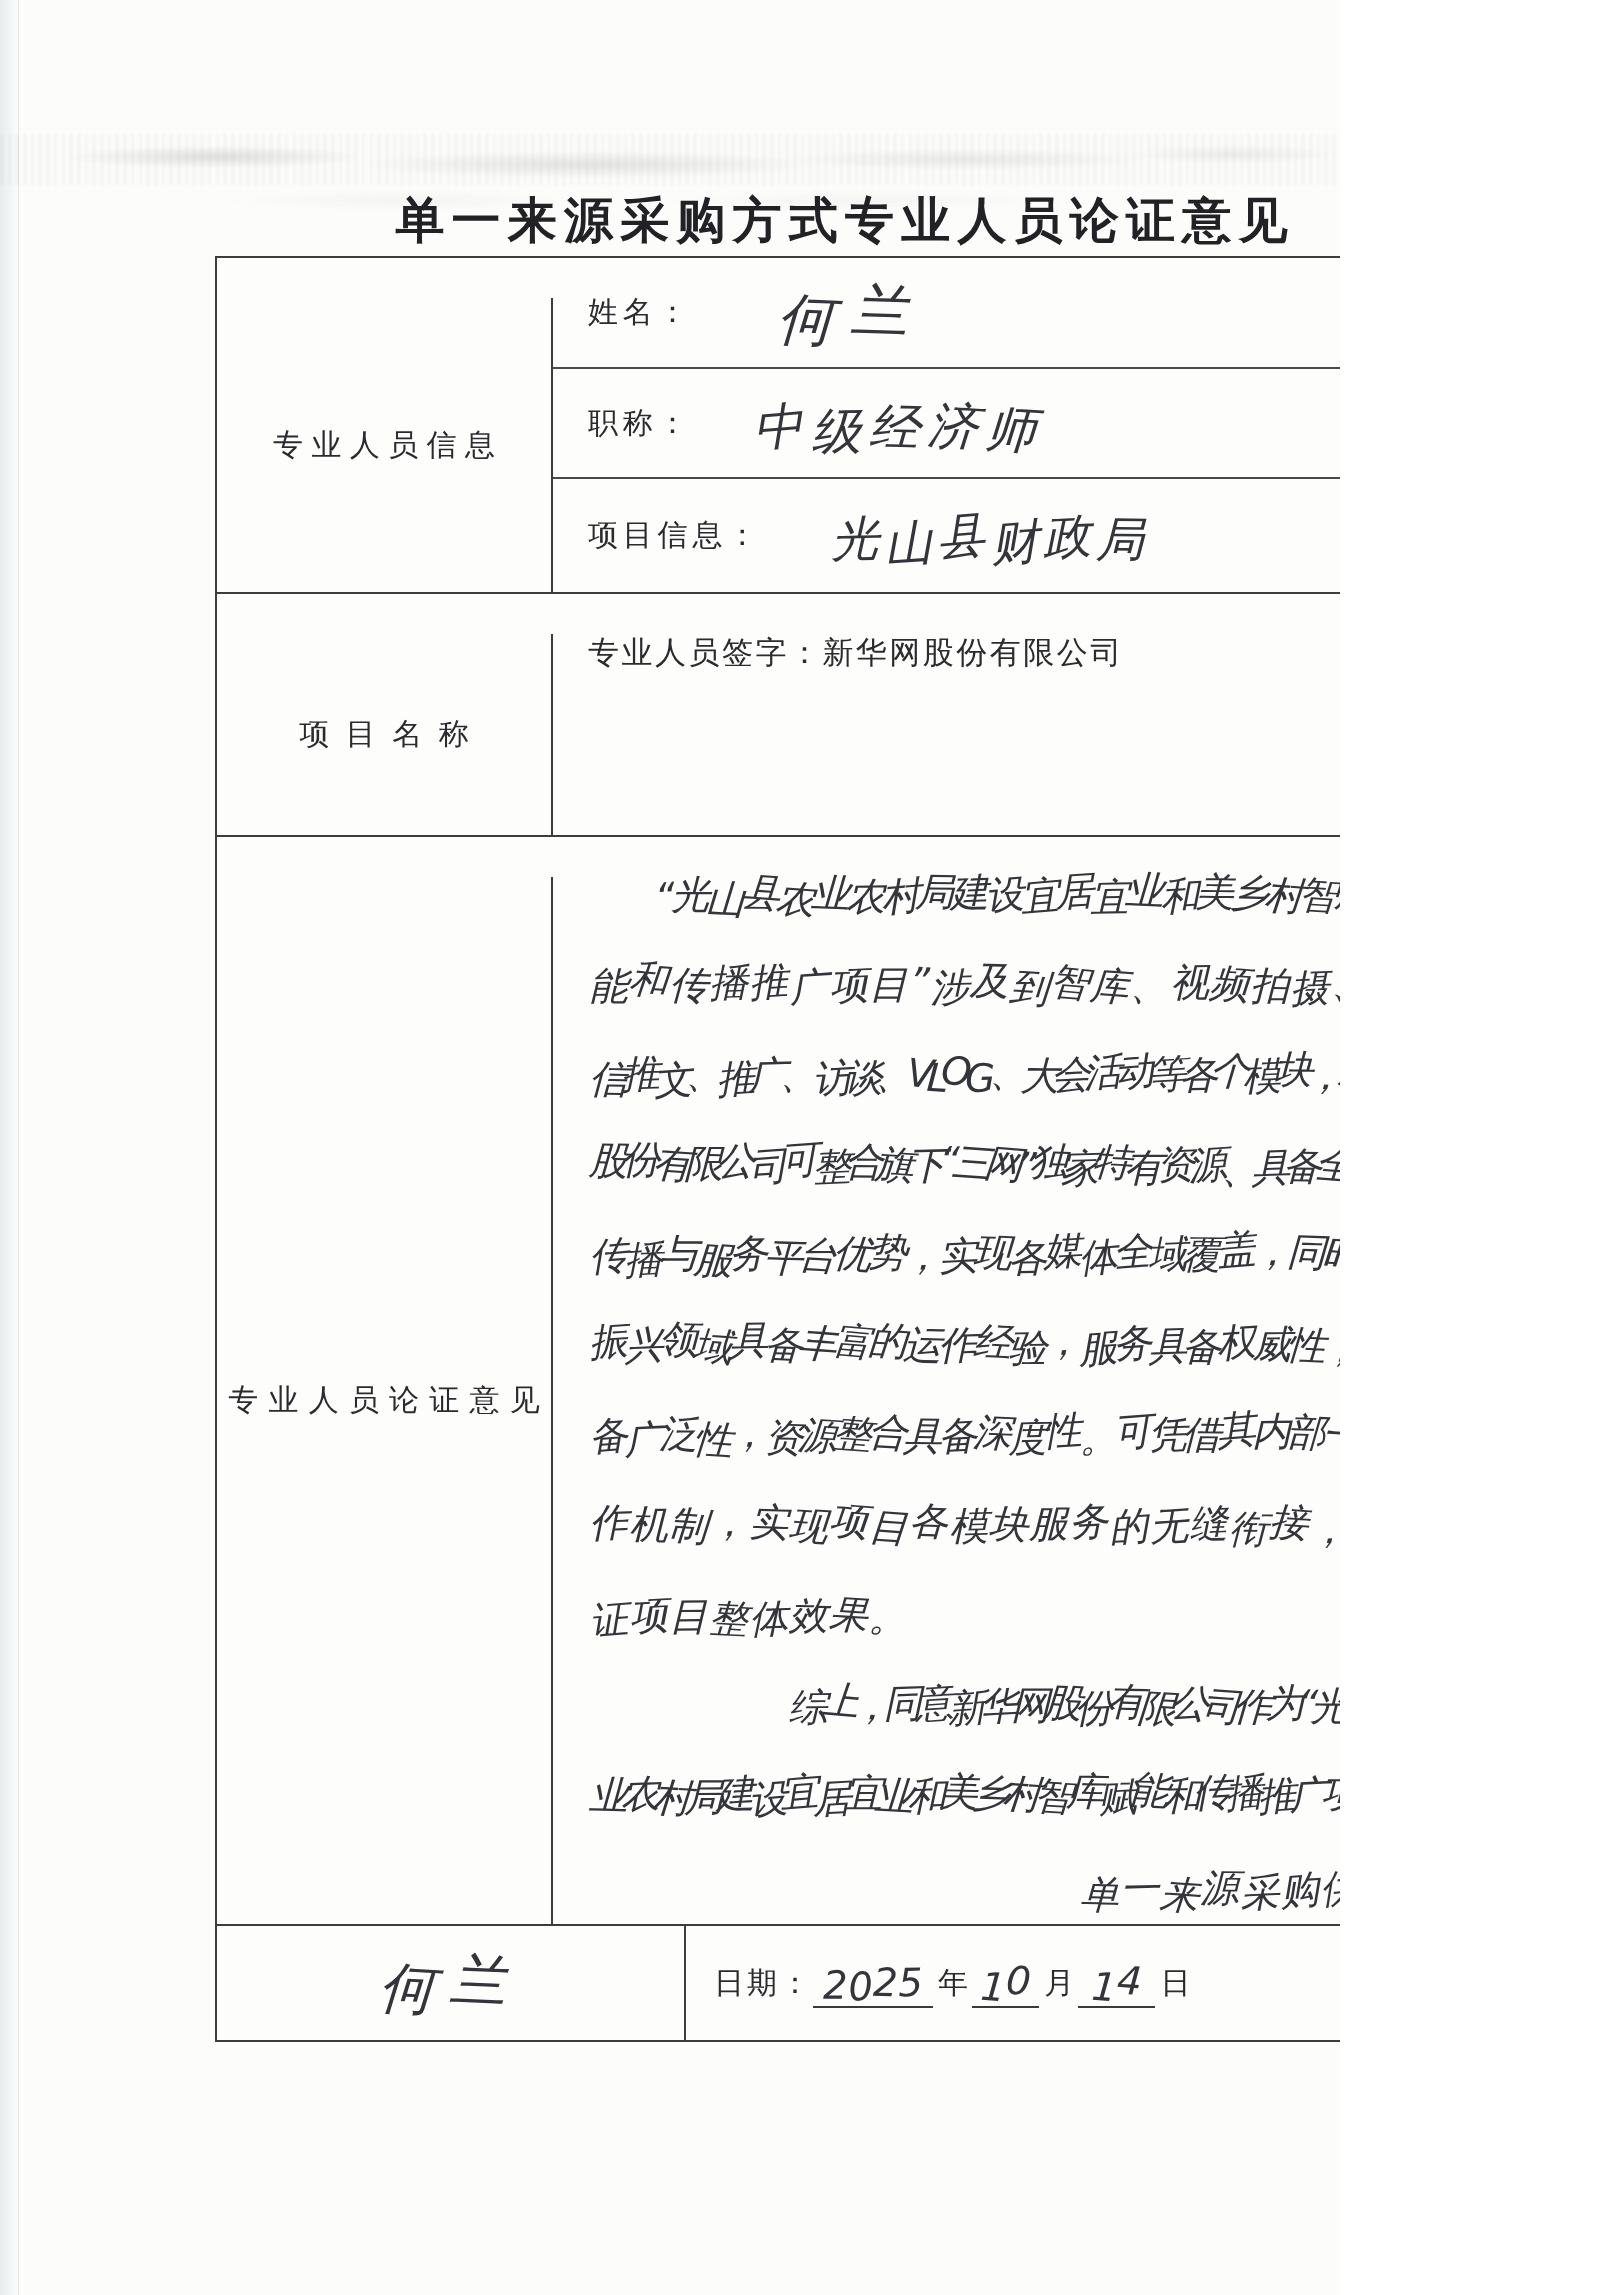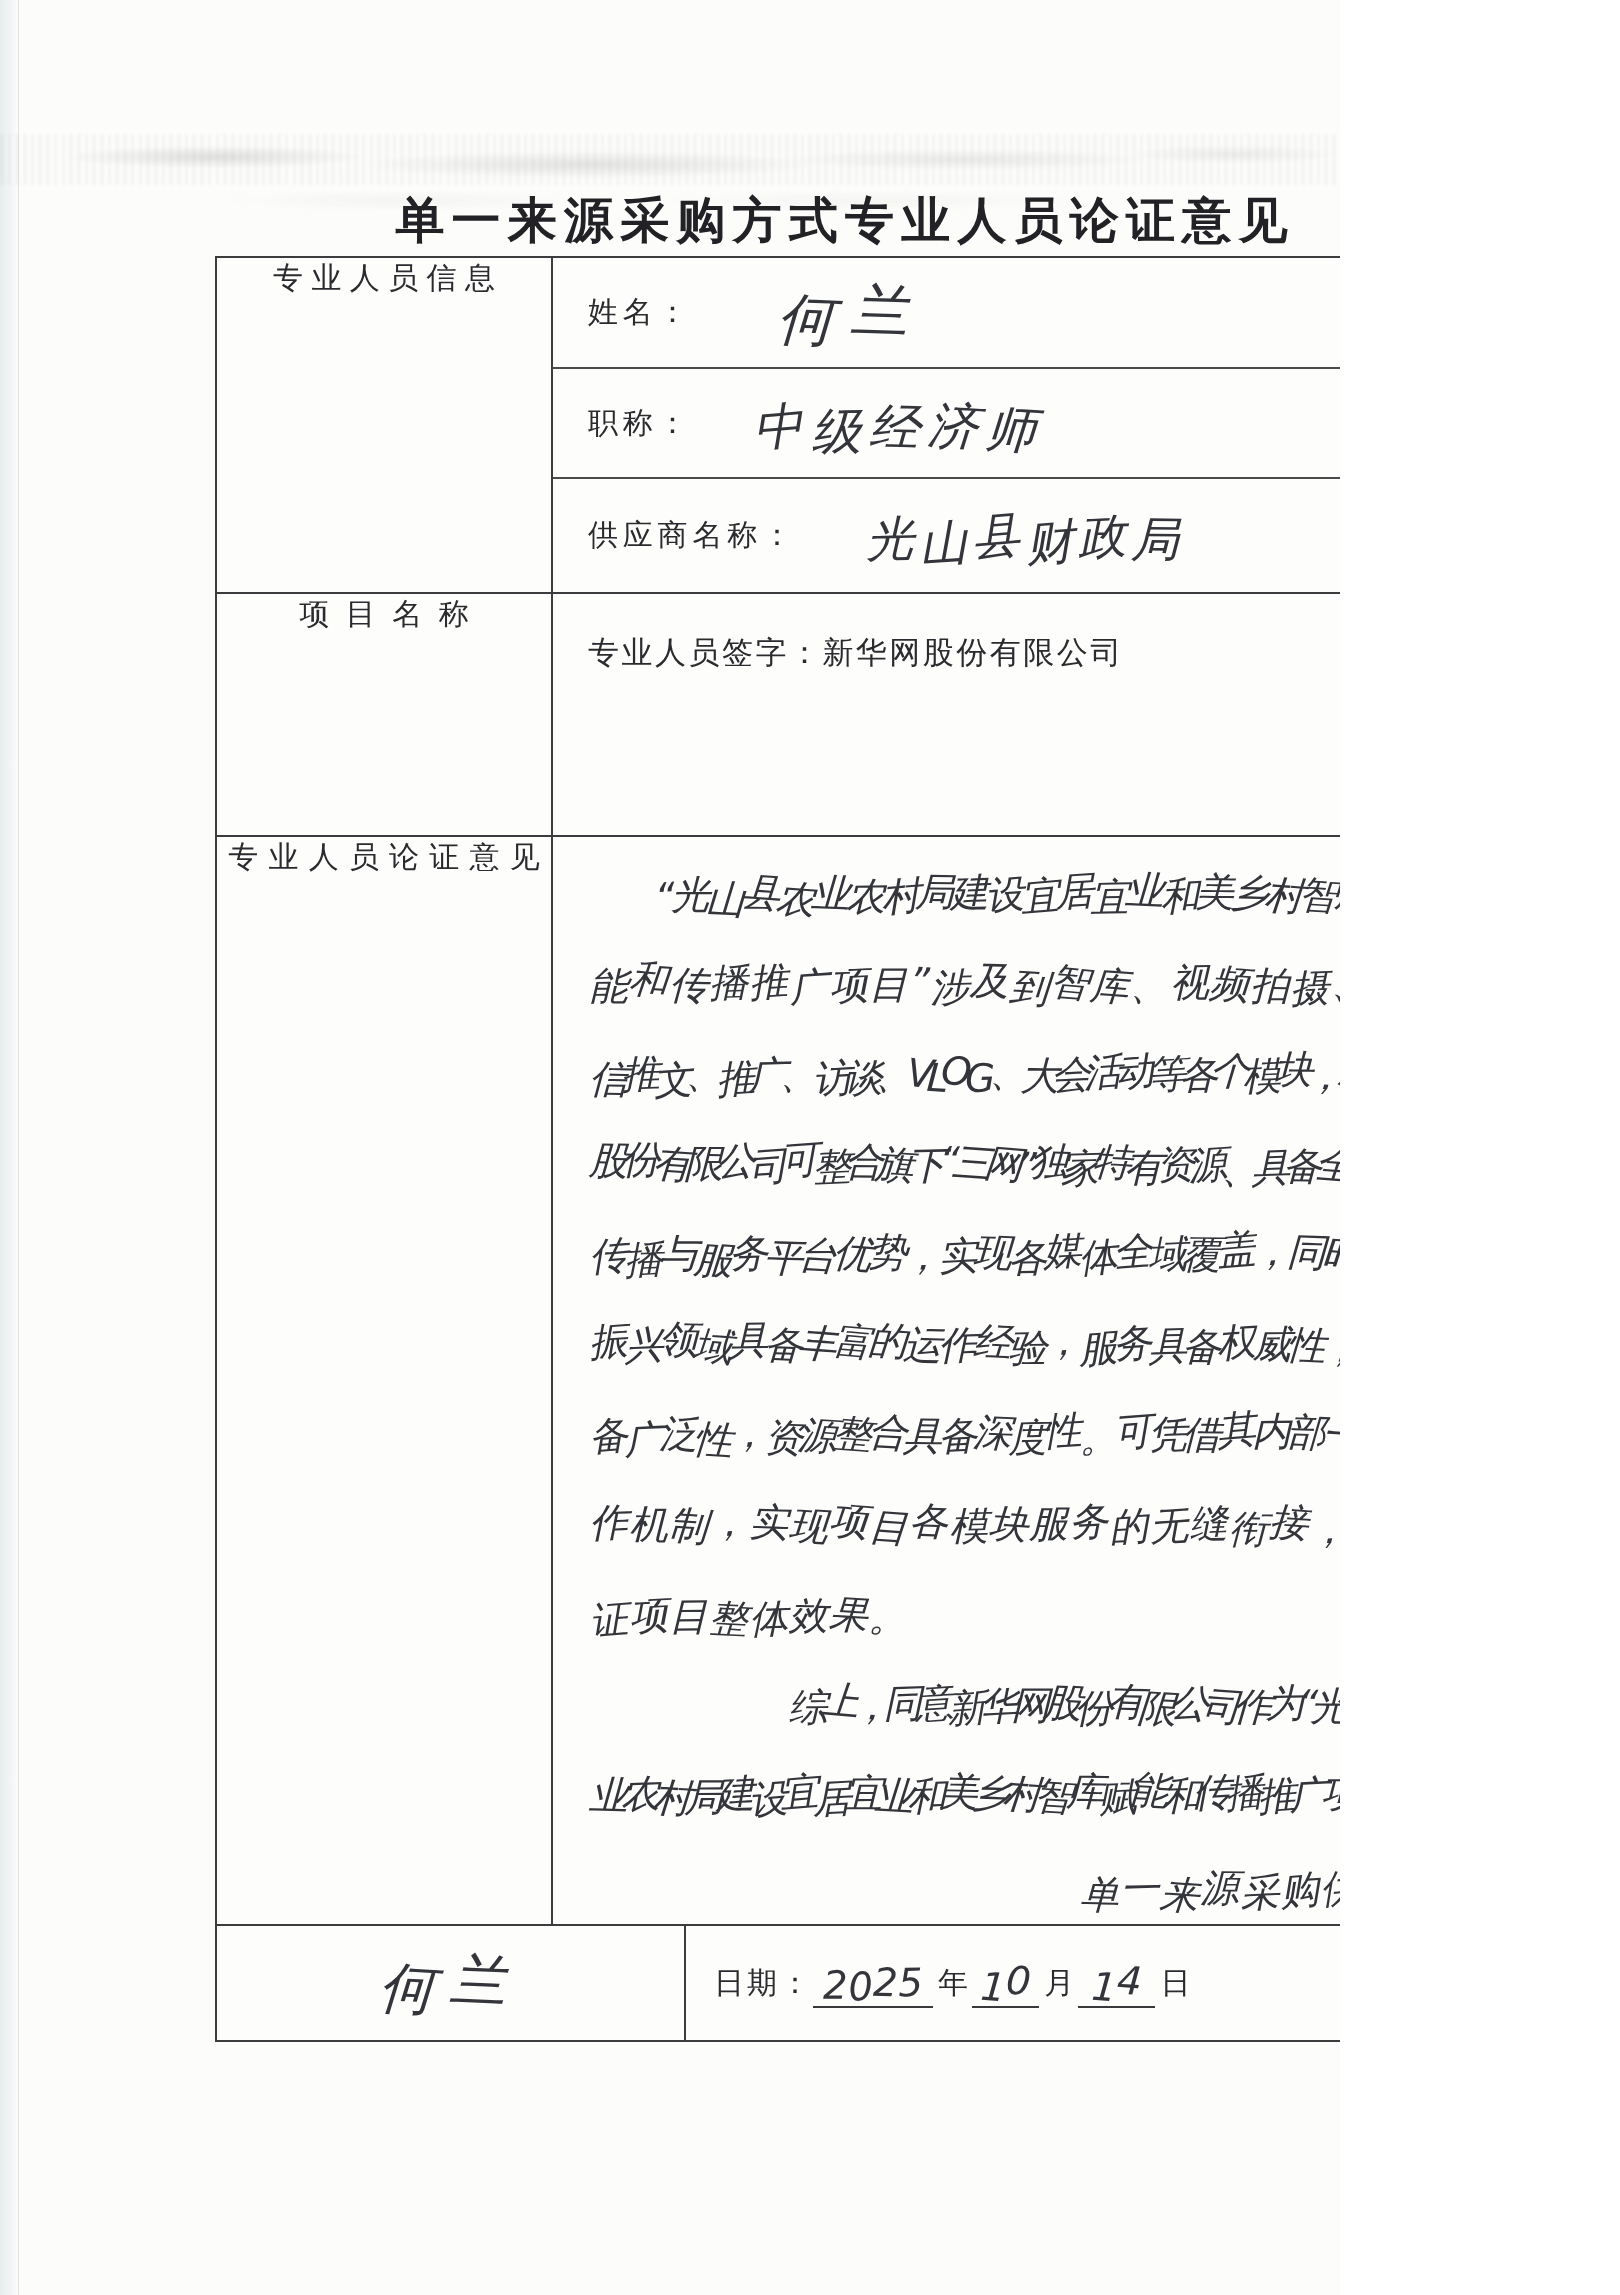--- a/index.html
+++ b/index.html
@@ -24,21 +24,21 @@
   .doc-title{position:absolute;left:215px;top:188px;width:1260px;text-align:center;
         font-family:"Liberation Sans", sans-serif;font-weight:700;font-size:49px;
         letter-spacing:7.2px;color:#222226;white-space:nowrap;}
 
   .tbl{position:absolute;left:215px;top:256px;width:1260px;height:1786px;
         border:2.6px solid #3c3c3e;box-sizing:border-box;display:flex;flex-direction:column;
         background:rgba(255,255,255,.35);}
   .sec{display:flex;flex-direction:row;border-bottom:2.6px solid #3c3c3e;box-sizing:border-box;}
   .sec:last-child{border-bottom:none;}
   .label-cell{width:336px;flex:0 0 336px;border-right:2px solid #3c3c3e;box-sizing:border-box;
-        display:flex;align-items:flex-start;justify-content:center;}
+        display:flex;align-items:center;justify-content:center;margin-top:40px;}
   .sec-label{font-size:30px;color:#2b2b2f;white-space:nowrap;}
   .ls-a{letter-spacing:0.28em;margin-right:-0.28em;}
   .ls-b{letter-spacing:0.55em;margin-right:-0.55em;}
   .ls-c{letter-spacing:0.34em;margin-right:-0.34em;}
   .right-col{flex:1;display:flex;flex-direction:column;min-width:0;}
 
   .field-row{box-sizing:border-box;display:flex;align-items:center;border-bottom:2px solid #4a4a4c;}
   .field-row:last-child{border-bottom:none;}
   .fr-1{height:111px;} .fr-2{height:111px;} .fr-3{height:113px;}
   .field-label{font-size:30px;letter-spacing:0.16em;padding-left:35px;white-space:nowrap;color:#2b2b2f;}
@@ -105,21 +105,21 @@
       <div class="right-col">
         <div class="field-row fr-1">
           <span class="field-label">姓名：</span>
           <span class="hw hw-name"><span class="j" style="transform: rotate(4.5deg) translateY(3.5px);">何</span><span class="j" style="transform: rotate(3.81deg) translateY(-2.7px);">兰</span></span>
         </div>
         <div class="field-row fr-2">
           <span class="field-label">职称：</span>
           <span class="hw hw-title"><span class="j" style="transform: rotate(-3.84deg) translateY(-3.2px);">中</span><span class="j" style="transform: rotate(-0.21deg) translateY(2.2px);">级</span><span class="j" style="transform: rotate(2.66deg) translateY(-0.7px);">经</span><span class="j" style="transform: rotate(4.27deg) translateY(-1.3px);">济</span><span class="j" style="transform: rotate(4.33deg) translateY(3.5px);">师</span></span>
         </div>
         <div class="field-row fr-3">
-          <span class="field-label">供应商名称：</span>
+          <span class="field-label">项目信息：</span>
           <span class="hw hw-unit"><span class="j" style="transform: rotate(-0.82deg) translateY(-2px);">光</span><span class="j" style="transform: rotate(-3.33deg) translateY(3.1px);">山</span><span class="j" style="transform: rotate(-4.46deg) translateY(-3.6px);">县</span><span class="j" style="transform: rotate(-4.01deg) translateY(3.4px);">财</span><span class="j" style="transform: rotate(-2.05deg) translateY(-2.5px);">政</span><span class="j" style="transform: rotate(1.06deg) translateY(1.1px);">局</span></span>
         </div>
       </div>
     </div>
 
     <div class="sec" style="height:243px;flex:0 0 243px;">
       <div class="label-cell">
         <span class="sec-label ls-b">项目名称</span>
       </div>
       <div class="right-col">

